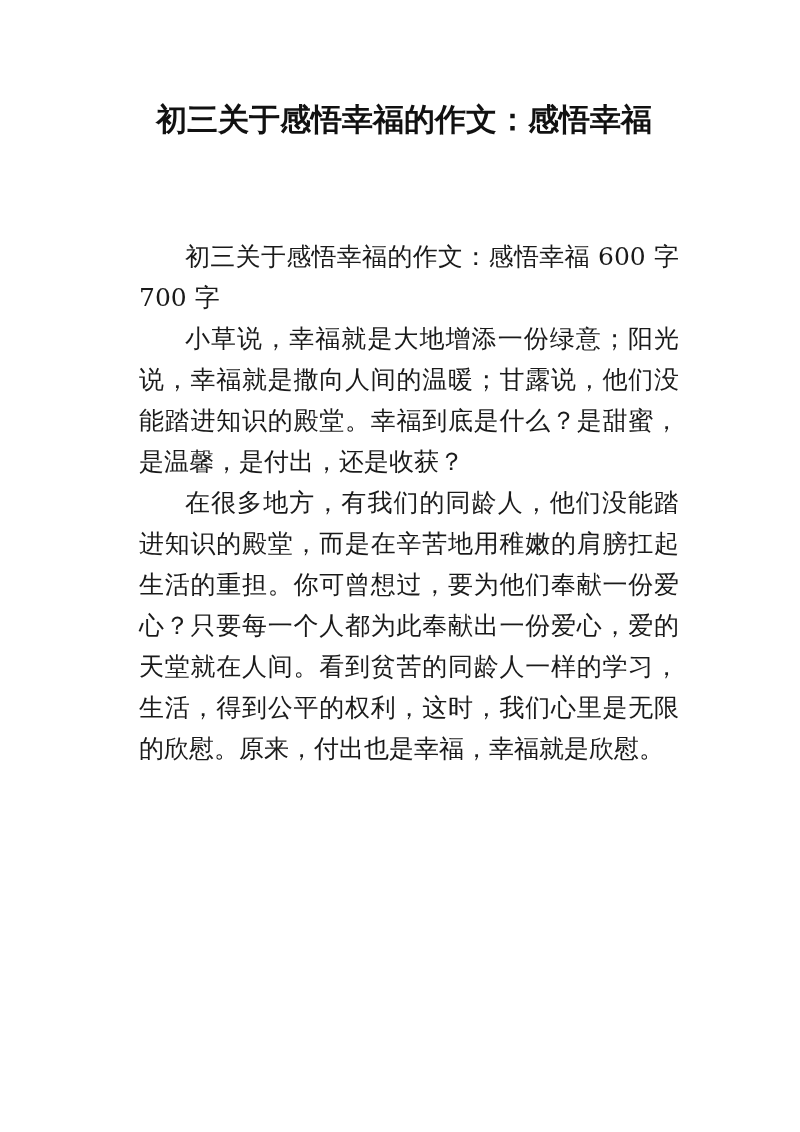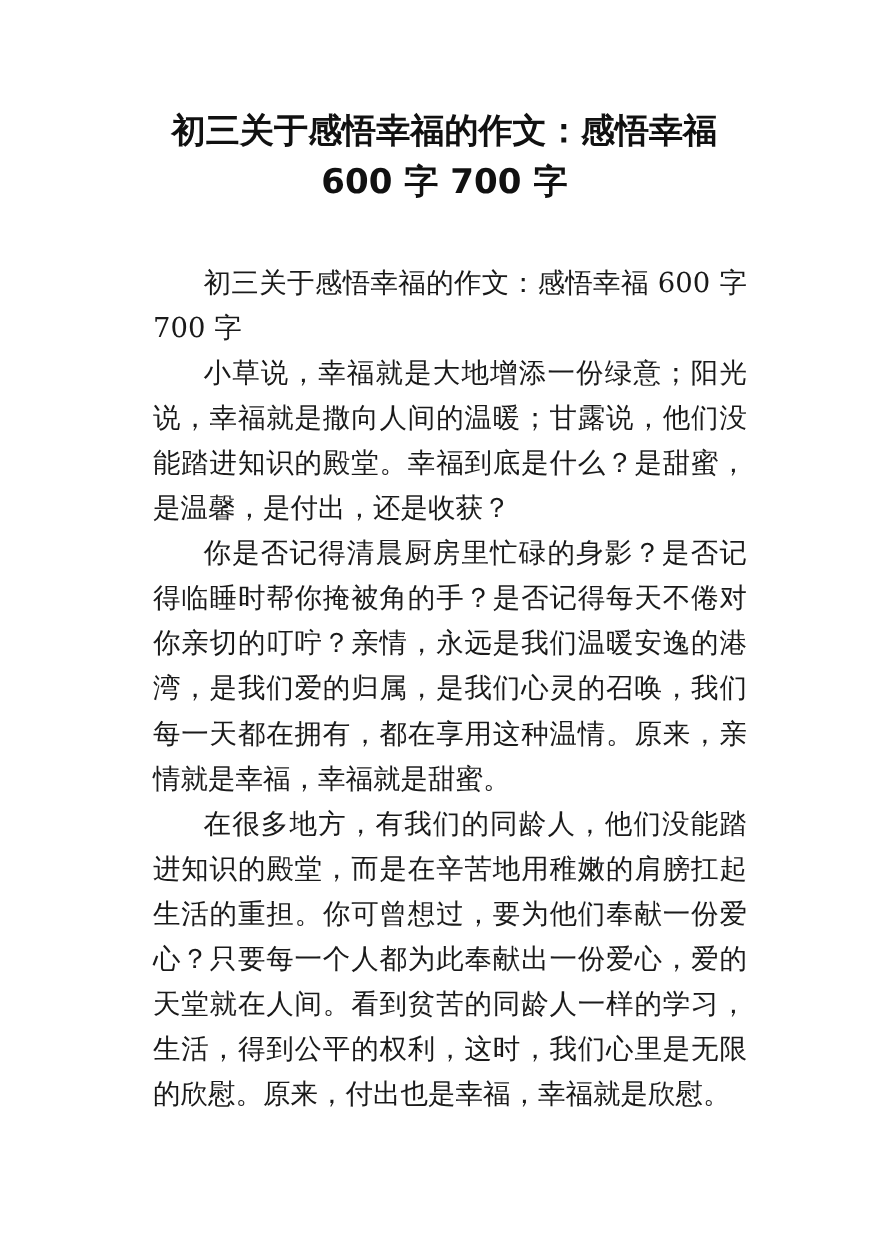--- a/index.html
+++ b/index.html
@@ -52,22 +52,20 @@
       word-break: break-all;
     }
     .para.lead { margin-bottom: 0; }
   </style>
 </head>
 <body>
 
 <div class="page">
   <h1 class="doc-title">
     <span>初三关于感悟幸福的作文：感悟幸福</span>
-    <span>600 字 700 字</span>
   </h1>
 
   <div class="body-text">
     <p class="para lead">初三关于感悟幸福的作文：感悟幸福 600 字 700 字</p>
     <p class="para">小草说，幸福就是大地增添一份绿意；阳光说，幸福就是撒向人间的温暖；甘露说，他们没能踏进知识的殿堂。幸福到底是什么？是甜蜜，是温馨，是付出，还是收获？</p>
-    <p class="para">你是否记得清晨厨房里忙碌的身影？是否记得临睡时帮你掩被角的手？是否记得每天不倦对你亲切的叮咛？亲情，永远是我们温暖安逸的港湾，是我们爱的归属，是我们心灵的召唤，我们每一天都在拥有，都在享用这种温情。原来，亲情就是幸福，幸福就是甜蜜。</p>
     <p class="para">在很多地方，有我们的同龄人，他们没能踏进知识的殿堂，而是在辛苦地用稚嫩的肩膀扛起生活的重担。你可曾想过，要为他们奉献一份爱心？只要每一个人都为此奉献出一份爱心，爱的天堂就在人间。看到贫苦的同龄人一样的学习，生活，得到公平的权利，这时，我们心里是无限的欣慰。原来，付出也是幸福，幸福就是欣慰。</p>
   </div>
 </div>
 
 </body></html>

